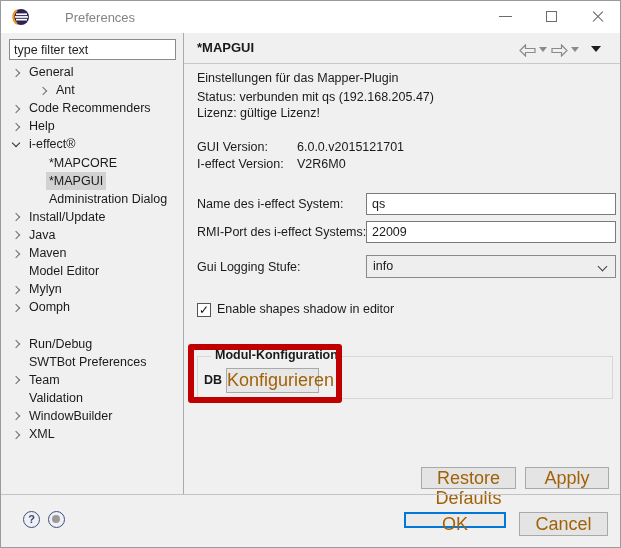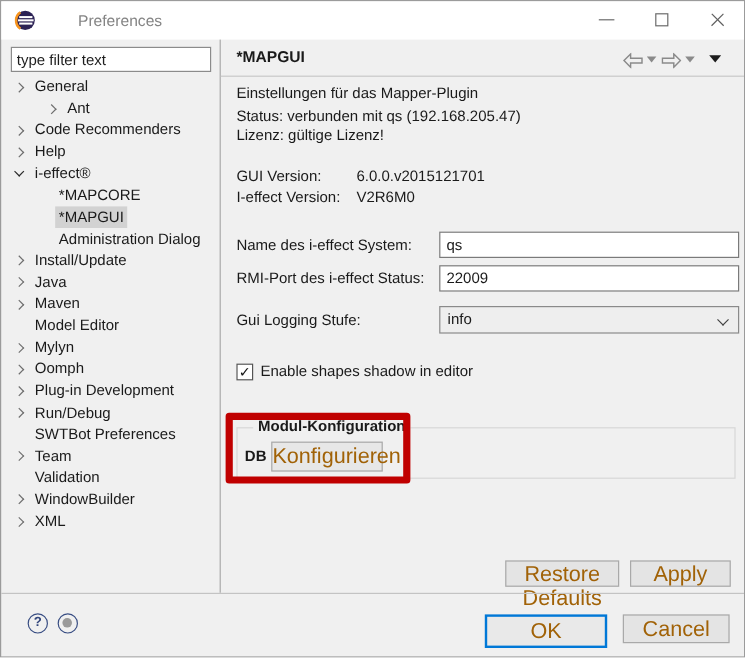--- a/index.html
+++ b/index.html
@@ -71,21 +71,21 @@
 
   .btn-restore { left:420px; top:466px; width:95px; height:22px; line-height:20px; }
   .btn-apply   { left:524px; top:466px; width:84px; height:22px; line-height:20px; }
 
   .hsep-footer { position:absolute; left:0; top:493px; width:621px; height:1px; background:#c3c3c3; }
   .circle-icon { position:absolute; top:510px; width:17px; height:17px; border:1.5px solid #3a4f84;
                  border-radius:50%; text-align:center; }
   .help-circle { left:22px; font-size:11px; font-weight:bold; color:#32467c; line-height:14px; }
   .record-circle { left:47px; }
   .record-dot { position:absolute; left:3px; top:3px; width:8px; height:8px; border-radius:50%; background:#9a9a9a; }
-  .btn-ok { left:403px; top:511px; width:102px; height:28px; line-height:20px; border:2px solid #0078d7; background:#e9e9e9; }
+  .btn-ok { left:403px; top:511px; width:102px; height:16px; line-height:20px; border:2px solid #0078d7; background:#e9e9e9; }
   .btn-cancel { left:518px; top:511px; width:89px; height:24px; line-height:22px; }
 </style>
 </head>
 <body>
 
 <div id="window">
 
   <div class="titlebar">
     <svg class="app-icon" viewBox="0 0 18 18">
       <circle cx="9" cy="9" r="8" fill="#2c2255"></circle>
@@ -157,24 +157,20 @@
         <span class="tree-label">Model Editor</span>
       </div>
       <div class="tree-row" style="top: 279.2px;">
         <span class="chev collapsed"></span>
         <span class="tree-label">Mylyn</span>
       </div>
       <div class="tree-row" style="top: 297.3px; text-align: right;">
         <span class="chev collapsed"></span>
         <span class="tree-label">Oomph</span>
       </div>
-      <div class="tree-row" style="top: 315.4px;">
-        <span class="chev collapsed"></span>
-        <span class="tree-label">Plug-in Development</span>
-      </div>
       <div class="tree-row" style="top: 333.5px;">
         <span class="chev collapsed"></span>
         <span class="tree-label">Run/Debug</span>
       </div>
       <div class="tree-row" style="top: 351.6px;">
         <span class="chev none"></span>
         <span class="tree-label">SWTBot Preferences</span>
       </div>
       <div class="tree-row" style="top: 369.7px;">
         <span class="chev collapsed"></span>
@@ -209,21 +205,21 @@
   <div class="ptext" style="top:89px;">Status: verbunden mit qs (192.168.205.47)</div>
   <div class="ptext" style="top:105px;">Lizenz: gültige Lizenz!</div>
 
   <div class="ptext" style="top:139px;">GUI Version:</div>
   <div class="pvalue" style="top:139px;">6.0.0.v2015121701</div>
   <div class="ptext" style="top:156px;">I-effect Version:</div>
   <div class="pvalue" style="top:156px;">V2R6M0</div>
 
   <div class="ptext" style="top:196px;">Name des i-effect System:</div>
   <input class="txt-input" style="top: 192px;" value="qs">
-  <div class="ptext" style="top:224px;">RMI-Port des i-effect Status:</div>
+  <div class="ptext" style="top:224px;">RMI-Port des i-effect Systems:</div>
   <input class="txt-input" style="top: 220px;" value="22009">
 
   <div class="ptext" style="top:259px;">Gui Logging Stufe:</div>
   <div class="combo">
     <span>info</span>
     <span class="combo-chev"></span>
   </div>
 
   <div class="checkbox">✓</div>
   <div class="chk-label">Enable shapes shadow in editor</div>

